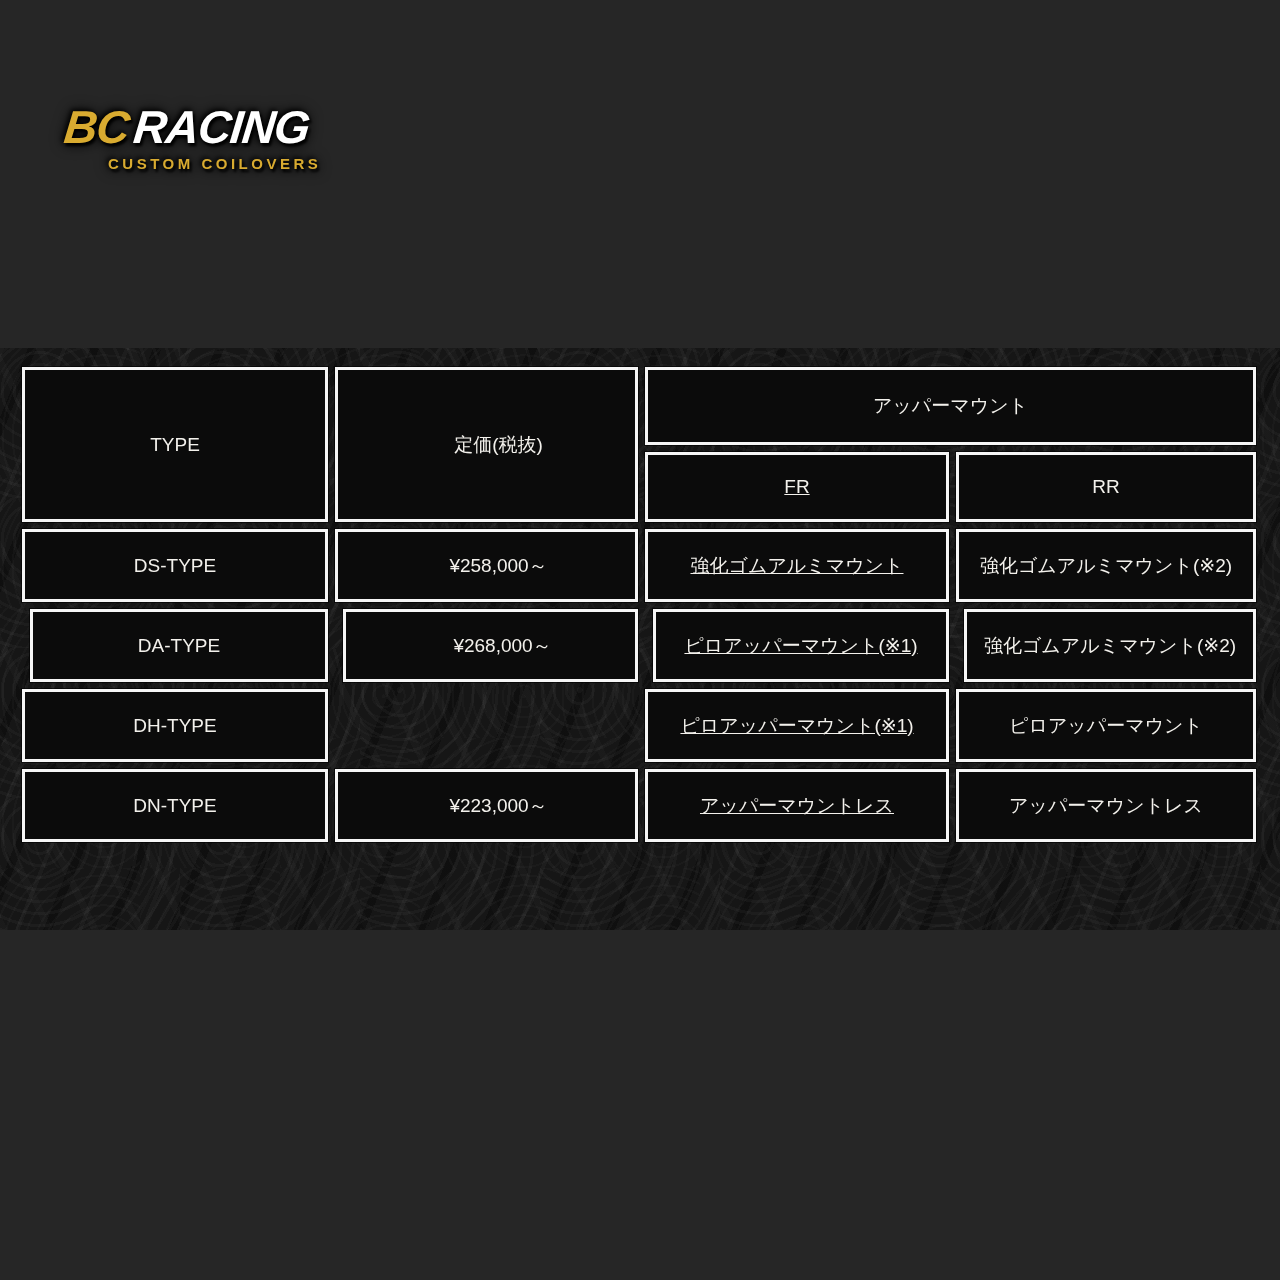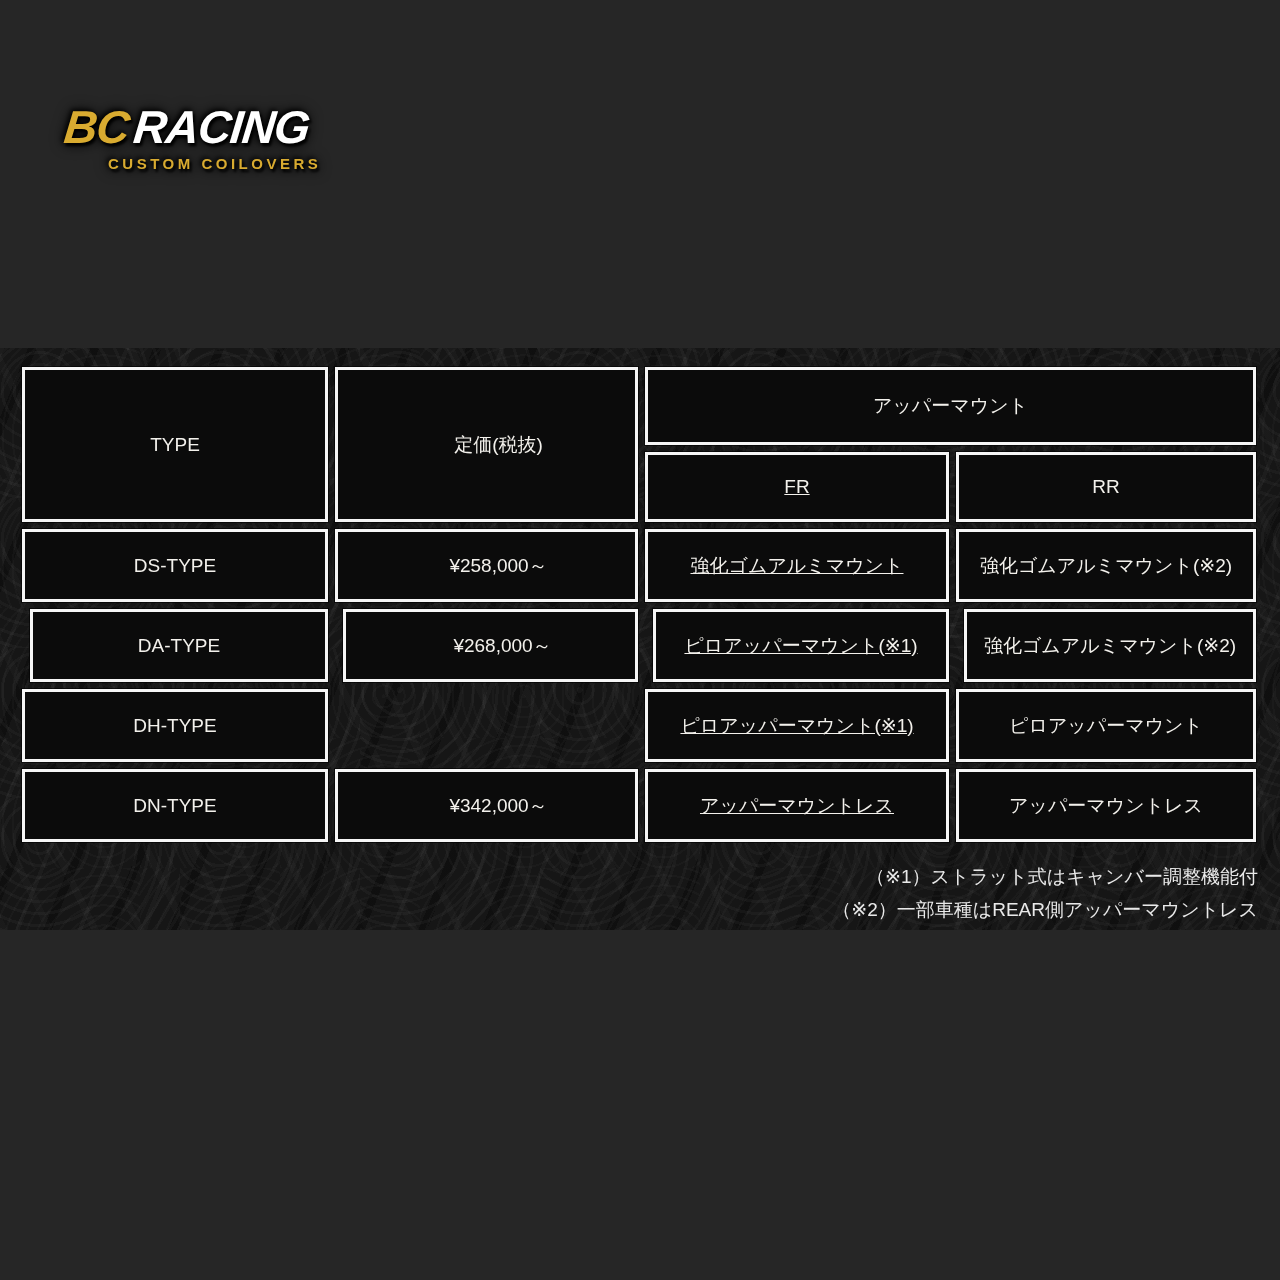--- a/index.html
+++ b/index.html
@@ -133,25 +133,21 @@
       <div class="cell c1 r4">DA-TYPE</div>
       <div class="cell c2 r4">¥268,000～</div>
       <div class="cell c3 r4">ピロアッパーマウント(※1)</div>
       <div class="cell c4 r4">強化ゴムアルミマウント(※2)</div>
 
       <div class="cell c1 r5">DH-TYPE</div>
       <div class="cell c3 r5">ピロアッパーマウント(※1)</div>
       <div class="cell c4 r5">ピロアッパーマウント</div>
 
       <div class="cell c1 r6">DN-TYPE</div>
-      <div class="cell c2 r6">¥342,000～</div>
+      <div class="cell c2 r6">¥223,000～</div>
       <div class="cell c3 r6">アッパーマウントレス</div>
       <div class="cell c4 r6">アッパーマウントレス</div>
     </div>
 
-    <div class="footnotes">
-      <div>（※1）ストラット式はキャンバー調整機能付</div>
-      <div>（※2）一部車種はREAR側アッパーマウントレス</div>
-    </div>
 
   </div>
 
 </div>
 
 </body></html>

